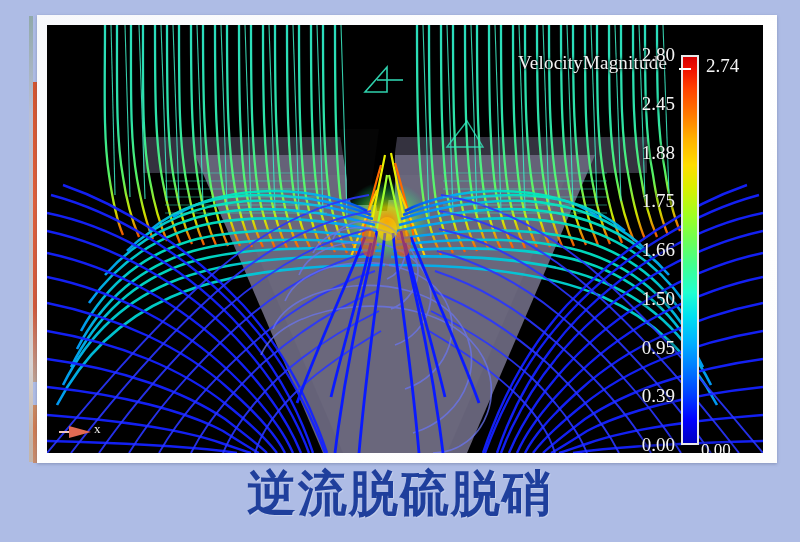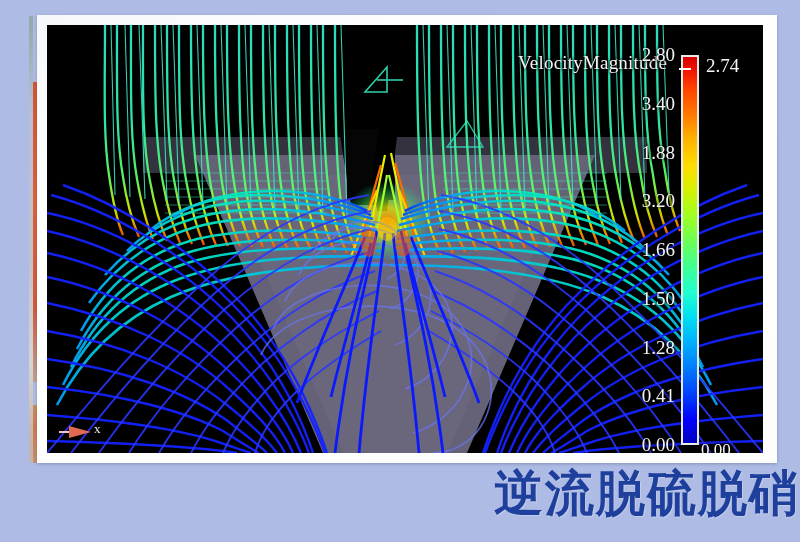--- a/index.html
+++ b/index.html
@@ -60,21 +60,21 @@
      font-family:"Liberation Serif", serif;font-size:17px;
      text-shadow:0 0 3px #000,0 0 6px #000;white-space:nowrap;}
 
   
   .axis-widget{position:absolute;left:10px;top:396px;width:56px;height:22px;}
   .axis-label-x{position:absolute;left:37px;top:0px;color:#f0f0f0;
      font-family:"Liberation Serif", serif;font-size:13px;
      text-shadow:0 0 3px #000;}
 
   
-  .caption{position:absolute;left:0;top:468px;width:800px;text-align:right;
+  .caption{position:absolute;left:0;top:468px;width:800px;text-align:center;
      color:#1f3f9c;font-family:"DejaVu Sans", sans-serif;font-weight:bold;
      font-size:49px;letter-spacing:2px;line-height:1.05;
      text-shadow:1px 1px 0 rgba(255,255,255,.25);}
 </style>
 </head>
 <body>
 
 <div id="root">
   <div class="slide-bg"></div>
 
@@ -362,27 +362,27 @@
         <line x1="2" y1="11" x2="26" y2="11" stroke="#f0c8c0" stroke-width="2"></line>
         <polygon points="12,5 34,11 12,17" fill="#e06a52"></polygon>
       </svg>
       <span class="axis-label-x">x</span>
     </div>
 
     <div class="cb-title">VelocityMagnitude</div>
 
     <div class="cb-ticklabels">
       <span class="tk" style="top:0%">2.80</span>
-      <span class="tk" style="top:12.5%">3.40</span>
+      <span class="tk" style="top:12.5%">2.45</span>
       <span class="tk" style="top:25%">1.88</span>
-      <span class="tk" style="top:37.5%">3.20</span>
+      <span class="tk" style="top:37.5%">1.75</span>
       <span class="tk" style="top:50%">1.66</span>
       <span class="tk" style="top:62.5%">1.50</span>
-      <span class="tk" style="top:75%">1.28</span>
-      <span class="tk" style="top:87.5%">0.41</span>
+      <span class="tk" style="top:75%">0.95</span>
+      <span class="tk" style="top:87.5%">0.39</span>
       <span class="tk" style="top:100%">0.00</span>
     </div>
 
     <div class="cbar-wrap">
       <div class="cbar">
         <div class="cbar-tick"></div>
       </div>
     </div>
 
     <div class="cb-max">2.74</div>

